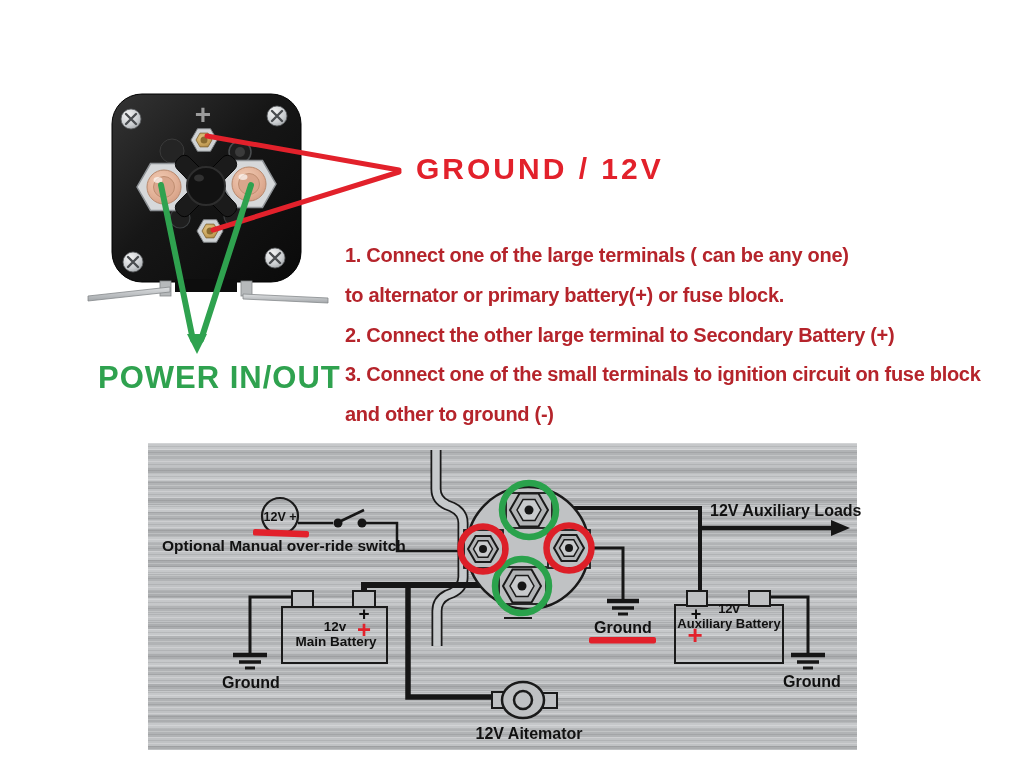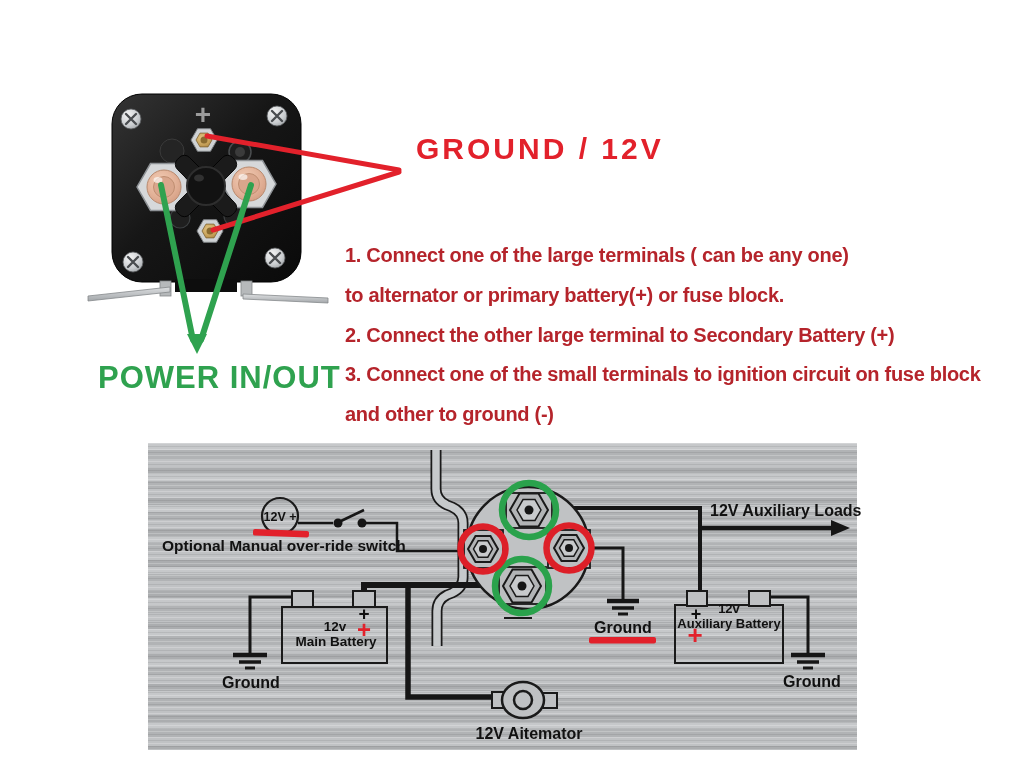--- a/index.html
+++ b/index.html
@@ -7,21 +7,21 @@
          font-family:"Liberation Sans",sans-serif;}
   
   #panel{position:absolute;left:148px;top:443px;width:709px;height:307px;
     background:
       repeating-linear-gradient(180deg, rgba(255,255,255,.22) 0 1px, rgba(255,255,255,0) 1px 3px, rgba(0,0,0,.08) 3px 4px, rgba(0,0,0,0) 4px 6px),
       repeating-linear-gradient(180deg, #c6c8ca 0 7px, #b1b3b5 7px 15px, #c0c2c4 15px 24px, #abadaf 24px 31px),
       linear-gradient(180deg,#c9cbcd,#b2b4b6 40%,#c2c4c6 70%,#b6b8ba);
   }
   svg#overlay{position:absolute;left:0;top:0;}
   .headline{position:absolute;font-weight:bold;white-space:nowrap;}
-  #ground12v{left:416px;top:132px;font-size:30px;letter-spacing:3px;color:#e2212b;}
+  #ground12v{left:416px;top:152px;font-size:30px;letter-spacing:3px;color:#e2212b;}
   #powerinout{left:98px;top:360px;font-size:31px;letter-spacing:1px;color:#2fa24f;}
   #instructions{position:absolute;left:345px;top:236px;width:690px;color:#b5242b;
     font-size:20px;font-weight:bold;letter-spacing:-0.3px;}
   #instructions .iline{height:39.8px;line-height:39.8px;white-space:nowrap;}
   text{font-family:"Liberation Sans",sans-serif;}
 </style>
 </head>
 <body>
 
 <div id="stage">

